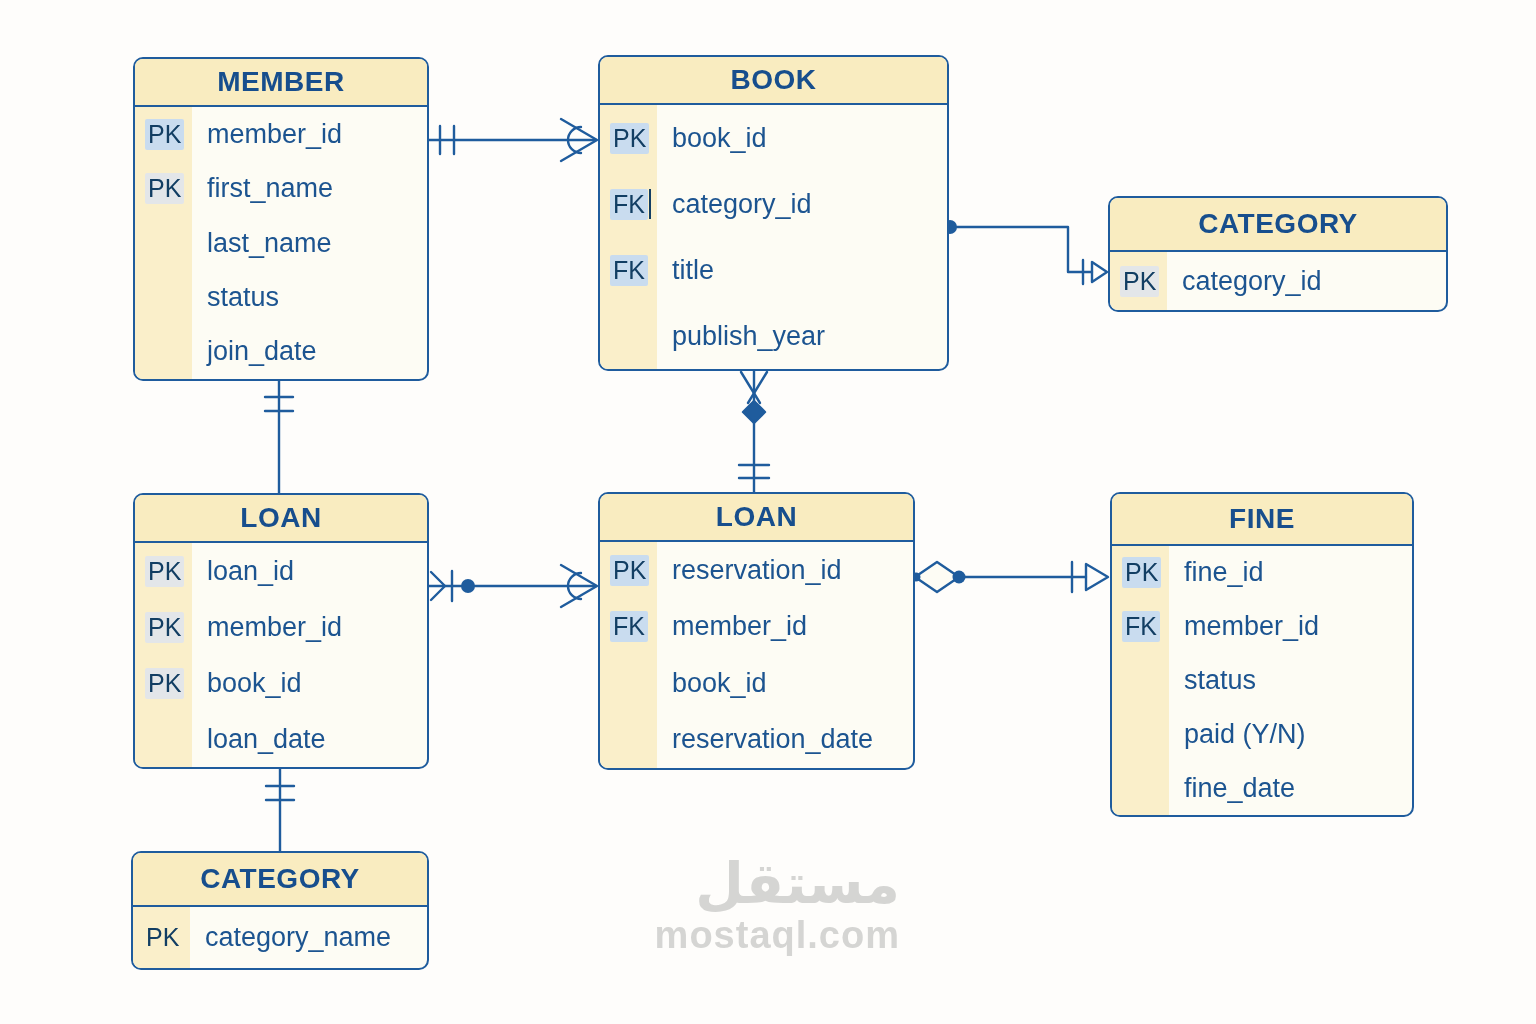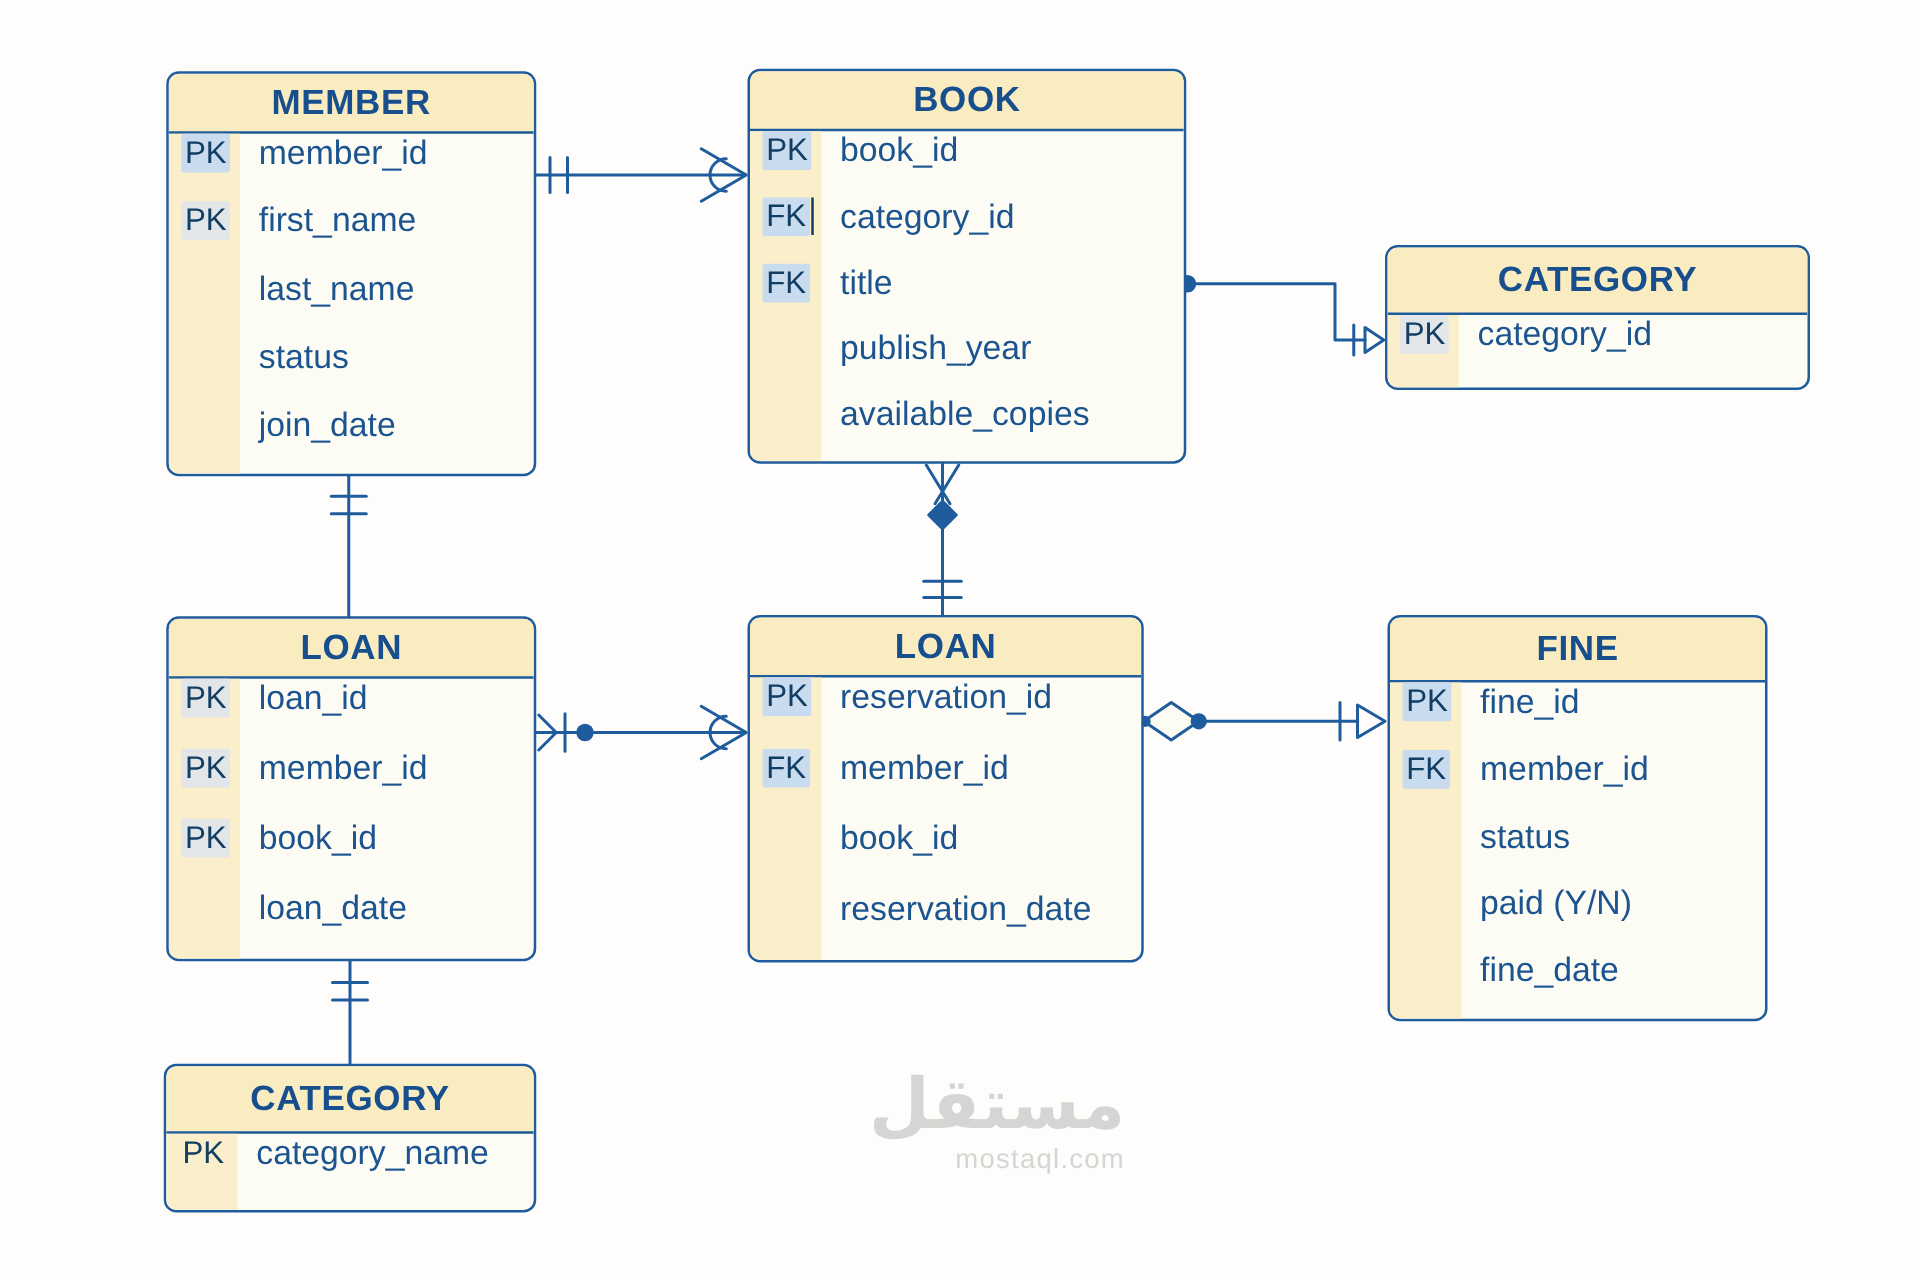--- a/index.html
+++ b/index.html
@@ -24,21 +24,21 @@
   .entity-header{
     background:#f9ecc0;
     border-bottom:2.5px solid #1f5c9d;
     display:flex;align-items:center;justify-content:center;
     font-weight:bold;font-size:28px;color:#174e8d;
     letter-spacing:.5px;
     flex:0 0 auto;
   }
   .entity-body{position:relative;flex:1;display:flex;flex-direction:column;}
   .key-strip{position:absolute;left:0;top:0;bottom:0;width:57px;background:#faefca;}
-  .row{position:relative;flex:1;display:flex;align-items:flex-start;}
+  .row{position:relative;flex:1;display:flex;align-items:center;}
   .cell-key{width:57px;flex:0 0 57px;padding-left:10px;box-sizing:border-box;font-size:25px;color:#123e63;display:flex;align-items:center;}
   .cell-key .kd{padding:1px 3px;border-radius:2px;}
   .kd.hl-blue{background:#c9dcef;}
   .kd.hl-gray{background:#e3e6e9;}
   .cell-name{padding-left:15px;font-size:27px;color:#1c5490;white-space:nowrap;}
   .text-cursor{display:inline-block;width:2px;height:30px;background:#123e63;margin-left:1px;vertical-align:middle;}
 
   
   #ent-member{left:133px;top:57px;width:296px;height:324px;}
   #ent-member .entity-header{height:46px;}
@@ -53,21 +53,21 @@
   #ent-fine{left:1110px;top:492px;width:304px;height:325px;}
   #ent-fine .entity-header{height:50px;}
   #ent-category-bottom{left:131px;top:851px;width:298px;height:119px;}
   #ent-category-bottom .entity-header{height:52px;}
 
   .watermark{
     position:absolute;left:640px;top:856px;width:260px;
     text-align:right;color:#d5d5d3;user-select:none;
   }
   .watermark .ar{font-size:56px;font-weight:bold;line-height:1.0;font-family:"DejaVu Sans",sans-serif;}
-  .watermark .en{font-size:22px;font-weight:normal;letter-spacing:1px;margin-top:2px;}
+  .watermark .en{font-size:38px;font-weight:bold;letter-spacing:1px;margin-top:2px;}
 </style>
 </head>
 <body>
 
 <div class="canvas">
 
   <svg class="wires">
 
     <g>
       <path d="M429 140 H596"></path>
@@ -186,26 +186,20 @@
             <span class="kd hl-blue">FK</span>
           </div>
         <div class="cell-name">title</div>
       </div>
       <div class="row">
         <div class="cell-key">
             <span class="kd"></span>
           </div>
         <div class="cell-name">publish_year</div>
       </div>
-      <div class="row">
-        <div class="cell-key">
-            <span class="kd"></span>
-          </div>
-        <div class="cell-name">available_copies</div>
-      </div>
     </div>
   </div>
 
   <div class="entity" id="ent-category-top">
     <div class="entity-header">CATEGORY</div>
     <div class="entity-body">
       <div class="key-strip"></div>
       <div class="row">
         <div class="cell-key">
             <span class="kd hl-gray">PK</span>

